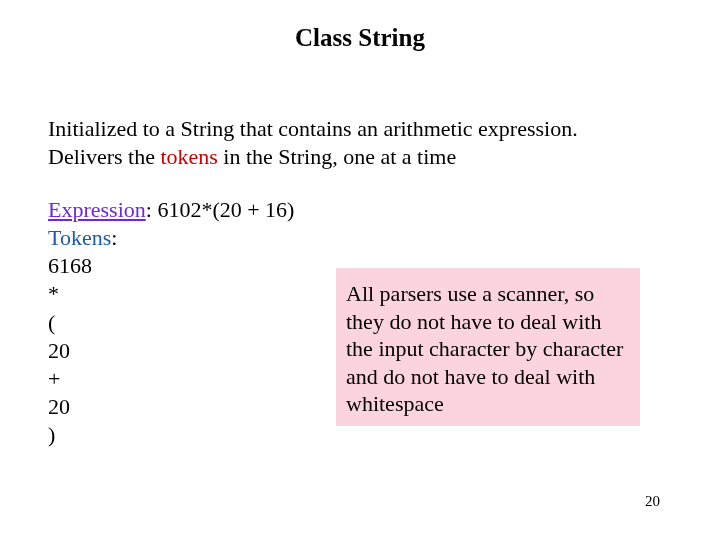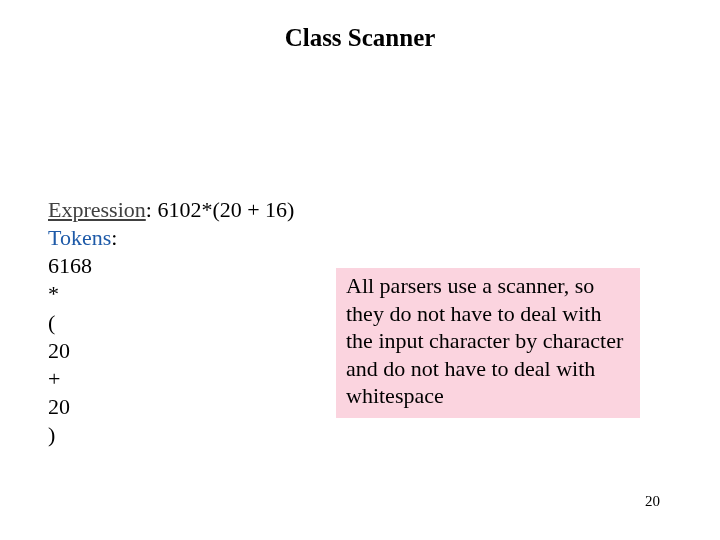--- a/index.html
+++ b/index.html
@@ -36,55 +36,59 @@
   }
   .red { color: #cc0000; }
   .expr-block {
     position: absolute;
     top: 196px;
     left: 48px;
     font-size: 22px;
     line-height: 1.28;
   }
   .expr-label {
-    color: #404040;
+    color: #6d28d9;
     text-decoration: underline;
   }
   .tokens-label {
     color: #1e5aa8;
   }
   .token-list {
     font-size: 22px;
     line-height: 1.28;
   }
   .callout {
     position: absolute;
     top: 268px;
     left: 336px;
     width: 304px;
     background: #fbd4df;
     font-size: 22px;
     line-height: 1.25;
-    padding: 4px 10px 8px 10px;
+    padding: 12px 10px 8px 10px;
     box-sizing: border-box;
   }
   .page-num {
     position: absolute;
     bottom: 30px;
     right: 60px;
     font-size: 15px;
   }
 </style>
 </head>
 <body>
 
 <div class="slide">
 
-  <div class="title">Class Scanner</div>
+  <div class="title">Class String</div>
 
+  <div class="intro">
+    <span>Initialized to a String that contains an arithmetic expression.</span><br>
+    <span>Delivers the </span><span class="red">tokens</span><span> in the String, one at a time</span>
+  </div>
 
   <div class="expr-block">
     <span class="expr-label">Expression</span><span>:  </span><span>6102*(20 + 16)</span><br>
     <span class="tokens-label">Tokens</span><span>:</span>
     <div class="token-list">
       <div>6168</div>
       <div>*</div>
       <div>(</div>
       <div>20</div>
       <div>+</div>

